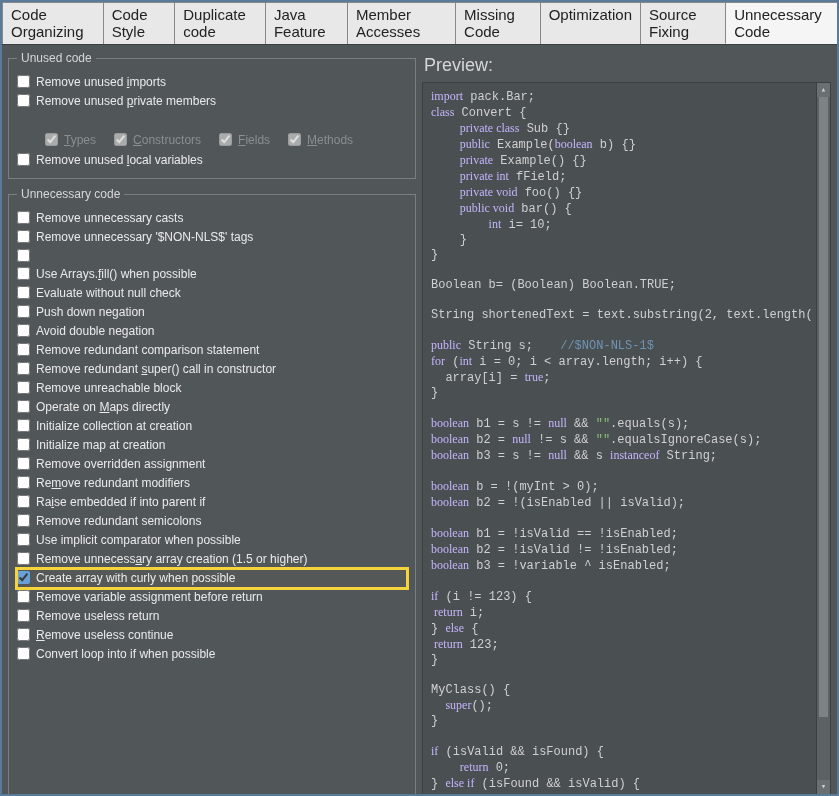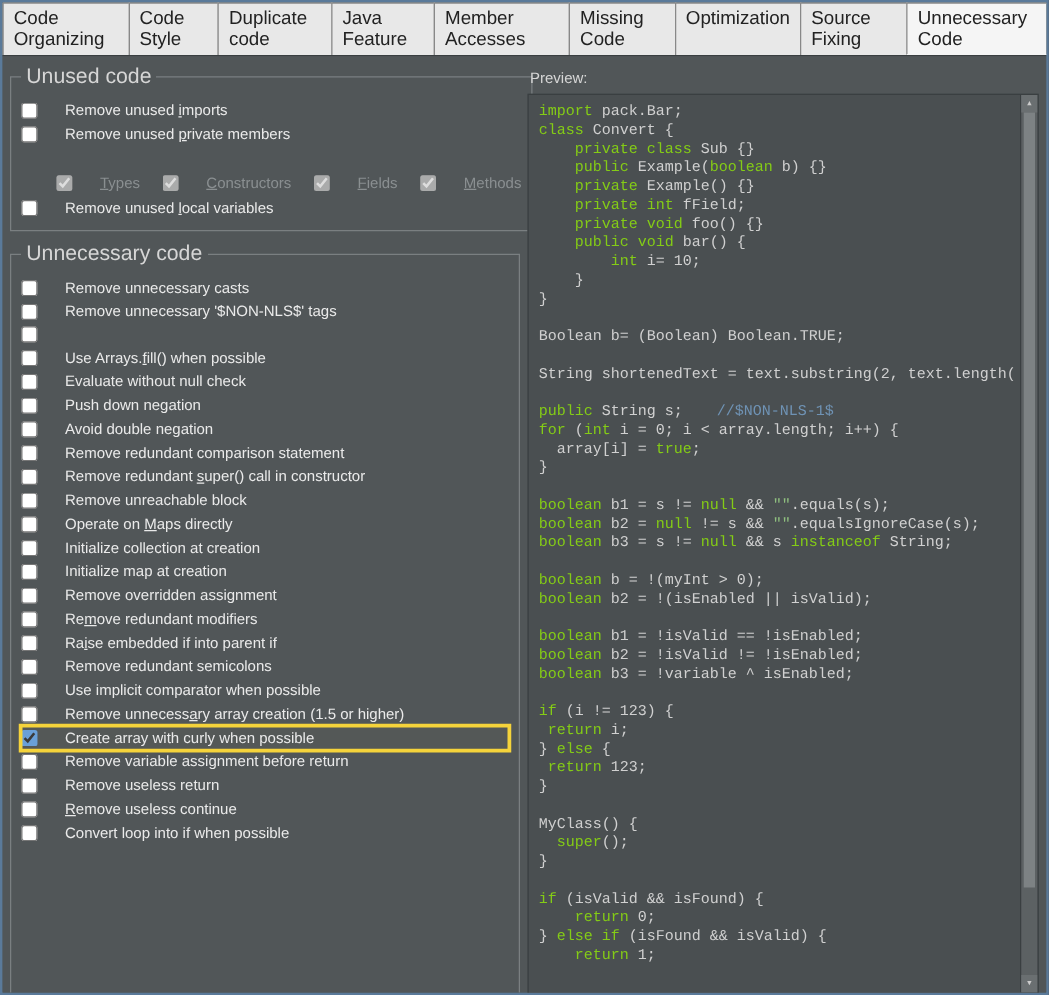--- a/index.html
+++ b/index.html
@@ -52,27 +52,27 @@
     display: flex;
     flex-direction: column;
   }
   fieldset {
     border: 1px solid #7a7f81;
     padding: 8px 8px 8px 8px;
     color: #d6d6d6;
   }
   legend {
     padding: 0 4px;
-    font-size: 17px;
+    font-size: 12px;
     color: #d6d6d6;
   }
   .checkrow {
     display: flex;
-    align-items: center;
-    gap: 22px;
+    align-items: flex-start;
+    gap: 6px;
     padding: 2px 0 3px 0;
     font-size: 12px;
     color: #eaeaea;
   }
   .checkrow input[type=checkbox] {
     width: 13px;
     height: 13px;
     accent-color: #6aa0d8;
   }
   .checkrow.disabled {
@@ -84,41 +84,41 @@
     gap: 18px;
     padding: 2px 0 4px 28px;
   }
   .subrow .checkrow { padding: 0; margin-top: 20px; }
   .highlight {
     outline: 3px solid #f5d33b;
     outline-offset: -1px;
     background: rgba(245,211,59,0.02);
   }
   .preview-label {
-    font-size: 12px;
+    font-size: 18px;
     color: #d6d6d6;
     padding: 4px 2px 6px 2px;
   }
   .preview {
     flex: 1;
     background: #4a4f51;
     border: 1px solid #3a3f41;
     position: relative;
     font-family: Consolas, "Courier New", monospace;
     font-size: 12px;
     line-height: 15px;
     color: #d0d0d0;
     overflow: hidden;
   }
   .preview-content {
     padding: 6px 8px;
     white-space: pre;
     overflow: hidden;
   }
-  .kw { color: #84cc16; }
+  .kw { color: #c4b5fd; font-family: Liberation Serif, serif; }
   .str { color: #8fbf7f; }
   .cmt { color: #6f93b5; margin-left: 20px; }
   .scroll-v {
     position: absolute;
     right: 0; top: 0; bottom: 14px;
     width: 14px;
     background: #5c6163;
     border-left: 1px solid #3a3f41;
   }
   .scroll-v .thumb {

